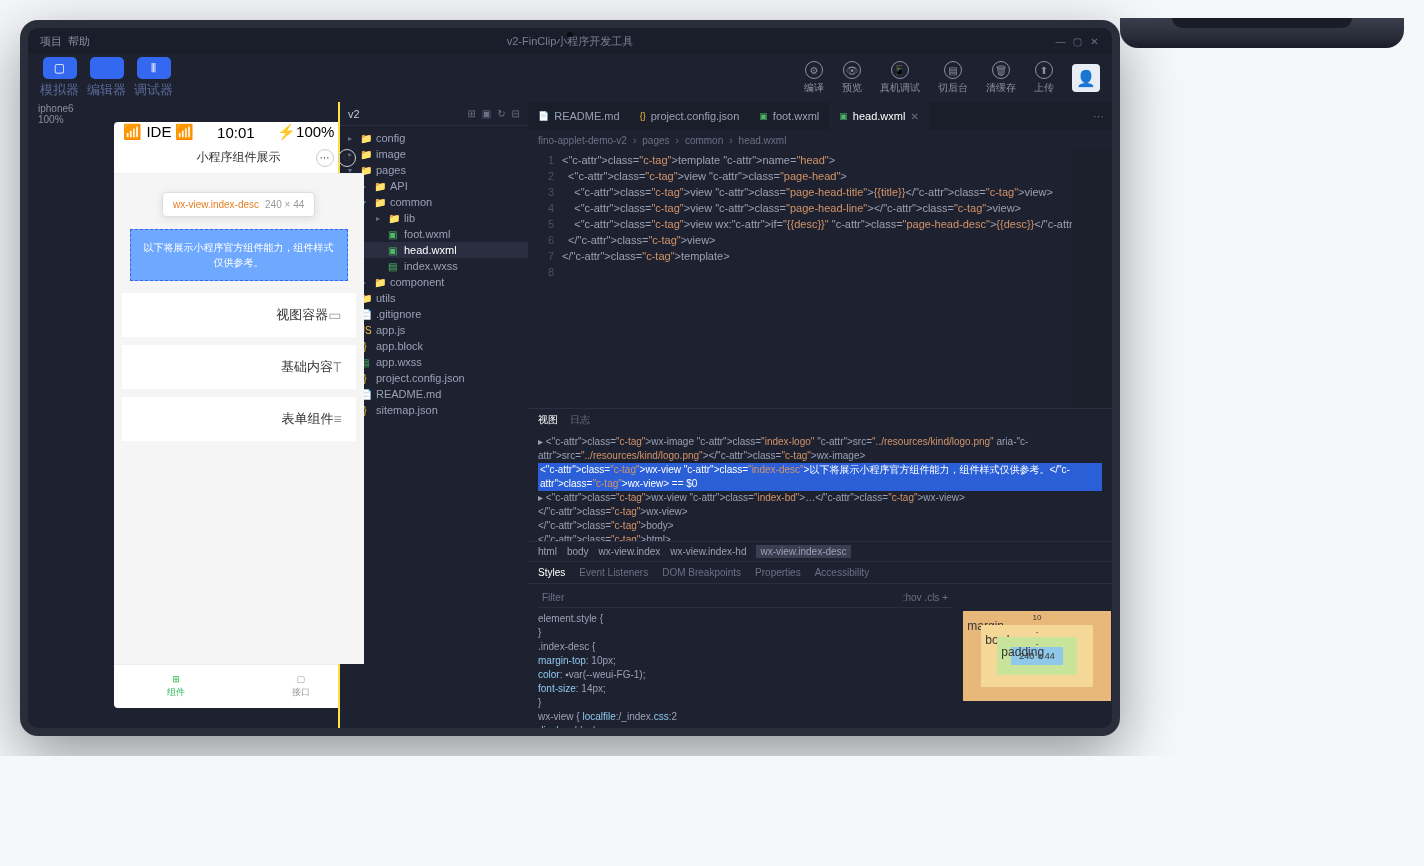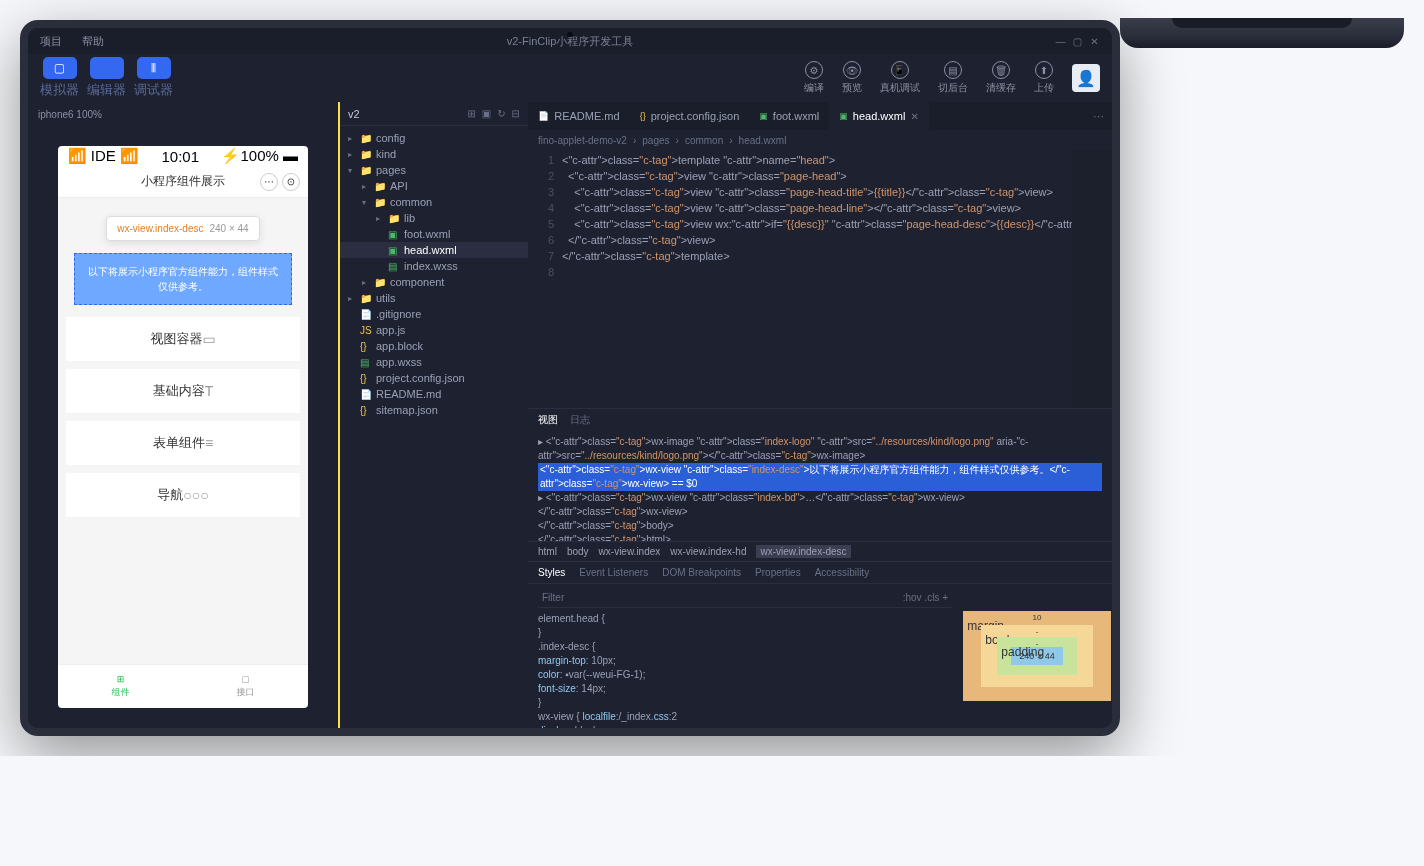--- a/index.html
+++ b/index.html
@@ -4,51 +4,51 @@
 <style>
 *{margin:0;padding:0;box-sizing:border-box;font-family:-apple-system,"Segoe UI",Arial,sans-serif}
 body{background:#f5f7fa;padding:20px;display:flex;justify-content:center}
 .laptop{width:1100px;background:#2a2d3a;border-radius:18px;padding:8px;box-shadow:0 20px 60px rgba(0,0,0,0.4)}
 .screen{background:#1e2230;border-radius:10px;overflow:hidden;height:700px;position:relative}
 .notch{width:6px;height:6px;border-radius:50%;background:#0a0c12;position:absolute;top:4px;left:50%;transform:translateX(-50%)}
 .laptop-base{width:1280px;height:30px;background:linear-gradient(180deg,#3a3d4a 0%,#2a2d3a 60%,#1a1d28 100%);border-radius:0 0 18px 18px;margin:-2px auto 0;position:relative}
 .laptop-base::before{content:"";position:absolute;top:0;left:50%;transform:translateX(-50%);width:180px;height:10px;background:#1a1d28;border-radius:0 0 10px 10px}
 
 .menubar{height:26px;background:#1a1d2a;display:flex;align-items:center;padding:0 12px;color:#8a8fa3;font-size:11px;justify-content:space-between}
-.menubar-left{display:flex;gap:20px}
+.menubar-left{display:flex;gap:6px}
 .menubar-center{position:absolute;left:50%;transform:translateX(-50%);color:#7a8095}
 .winctrl{display:flex;gap:6px}
 .winctrl span{width:11px;height:11px;display:flex;align-items:center;justify-content:center;color:#6a7085;font-size:10px;cursor:pointer}
 
 .toolbar{height:48px;background:#1e2230;display:flex;align-items:center;padding:0 12px;justify-content:space-between}
 .tb-left{display:flex;gap:8px}
 .tb-btn{display:flex;flex-direction:column;align-items:center;gap:2px}
 .tb-btn-icon{width:34px;height:22px;background:#3468f0;border-radius:5px;display:flex;align-items:center;justify-content:center;color:#fff;font-size:12px;cursor:pointer}
 .tb-btn-label{font-size:13px;color:#5a6a9a}
 .tb-right{display:flex;gap:18px;align-items:center}
 .tb-action{display:flex;flex-direction:column;align-items:center;gap:2px;cursor:pointer}
 .tb-action-icon{width:18px;height:18px;border:1.5px solid #8a8fa3;border-radius:50%;display:flex;align-items:center;justify-content:center;color:#8a8fa3;font-size:10px}
 .tb-action-label{font-size:10px;color:#8a8fa3}
 .avatar{width:28px;height:28px;background:#e8ecf5;border-radius:4px;display:flex;align-items:center;justify-content:center;font-size:16px}
 
 .main{display:flex;height:calc(100% - 74px)}
-.sim-panel{width:310px;background:#1e2230;display:flex;flex-direction:column}
+.sim-panel{width:310px;background:#1e2230;display:flex;flex-direction:row}
 .sim-header{height:24px;display:flex;align-items:center;padding:0 10px;font-size:10px;color:#8a8fa3}
 .phone{flex:1;padding:20px 30px;display:flex;justify-content:center}
 .phone-frame{width:250px;background:#fff;border-radius:4px;overflow:hidden;display:flex;flex-direction:column}
 .phone-status{height:20px;display:flex;align-items:center;justify-content:space-between;padding:0 10px;font-size:15px;color:#000}
 .phone-title{height:32px;display:flex;align-items:center;justify-content:center;font-size:12px;color:#333;position:relative;border-bottom:1px solid #eee}
 .phone-title-icons{position:absolute;right:8px;display:flex;gap:4px;align-items:center}
 .phone-title-icons span{width:18px;height:18px;border:1px solid #ccc;border-radius:9px;display:flex;align-items:center;justify-content:center;font-size:10px}
 .phone-body{flex:1;background:#f5f5f5;padding:12px 8px;display:flex;flex-direction:column;gap:8px;position:relative}
 .tooltip{background:#fff;border:1px solid #ddd;border-radius:4px;padding:6px 10px;font-size:10px;box-shadow:0 2px 8px rgba(0,0,0,0.1);display:flex;gap:6px;margin:6px auto 0;width:fit-content}
 .tooltip .tt-name{color:#e67e22;font-weight:500}
 .tooltip .tt-size{color:#999}
 .highlight-box{background:#6ea8ff;color:#fff;font-size:10px;padding:10px;text-align:center;line-height:1.5;border:1px dashed #3468f0;margin:4px 8px}
-.list-item{background:#fff;height:44px;display:flex;align-items:center;justify-content:center;padding:0 14px;font-size:13px;color:#333}
+.list-item{background:#fff;height:44px;display:flex;align-items:center;justify-content:flex-end;padding:0 14px;font-size:13px;color:#333}
 .list-icon{color:#999;font-size:14px}
 .phone-tabbar{height:44px;border-top:1px solid #eee;display:flex}
 .tabbar-item{flex:1;display:flex;flex-direction:column;align-items:center;justify-content:center;gap:2px;font-size:9px}
 .tabbar-item.active{color:#2eb955}
 .tabbar-item:not(.active){color:#999}
 
 .file-panel{width:190px;background:#1e2230;border-left:2px solid #fde047;display:flex;flex-direction:column}
 .file-header{height:24px;display:flex;align-items:center;justify-content:space-between;padding:0 8px;font-size:11px;color:#c5c9d6;border-bottom:1px solid #2a2e40}
 .file-header-icons{display:flex;gap:6px;color:#6a7085;font-size:10px}
 .file-tree{flex:1;padding:4px 0;overflow:auto;font-size:11px;color:#9aa0b5}
@@ -197,24 +197,20 @@
                   <div class="list-item">
                     <span>基础内容</span>
                     <span class="list-icon">T</span>
                   </div>
                   <div style="height: 8px;"></div>
                   <div class="list-item">
                     <span>表单组件</span>
                     <span class="list-icon">≡</span>
                   </div>
                   <div style="height: 8px;"></div>
-                  <div class="list-item">
-                    <span>导航</span>
-                    <span class="list-icon">○○○</span>
-                  </div>
                   <div style="height: 8px;"></div>
                 </div>
       </div>
       <div class="phone-tabbar" id="phone-tabbar">
                 <div class="tabbar-item active">
                   <span>⊞</span>
                   <span>组件</span>
                 </div>
                 <div class="tabbar-item">
                   <span>▢</span>
@@ -237,21 +233,21 @@
   </div>
   <div class="file-tree" id="file-tree">
             <div class="tree-item" style="padding-left: 8px;">
               <span class="tree-arrow">▸</span>
               <span class="tree-icon folder-icon">📁</span>
               <span>config</span>
             </div>
             <div class="tree-item" style="padding-left: 8px;">
               <span class="tree-arrow">▸</span>
               <span class="tree-icon folder-icon">📁</span>
-              <span>kind</span>
+              <span>image</span>
             </div>
             <div class="tree-item" style="padding-left: 8px;">
               <span class="tree-arrow">▾</span>
               <span class="tree-icon folder-icon">📁</span>
               <span>pages</span>
             </div>
             <div class="tree-item" style="padding-left: 22px;">
               <span class="tree-arrow">▸</span>
               <span class="tree-icon folder-icon">📁</span>
               <span>API</span>
@@ -410,21 +406,21 @@
               <span>Properties</span>
               <span>Accessibility</span>
             </div>
     <div class="dt-styles">
       <div class="styles-left">
         <div class="styles-filter">
           <span>Filter</span>
           <span>:hov .cls +</span>
         </div>
         <div id="styles-body">
-                  <div>element.head {</div>
+                  <div>element.style {</div>
                   <div>}</div>
                   <div>.index-desc {                                              <style></style></div>
                   <div>  <span class="css-prop">margin-top</span>: 10px;</div>
                   <div>  <span class="css-prop">color</span>: ▪var(--weui-FG-1);</div>
                   <div>  <span class="css-prop">font-size</span>: 14px;</div>
                   <div>}</div>
                   <div>wx-view {                               <span class="css-prop">localfile</span>:/_index.<span class="css-prop">css</span>:2</div>
                   <div>  <span class="css-prop">display</span>: block;</div>
                 </div>
       </div>

